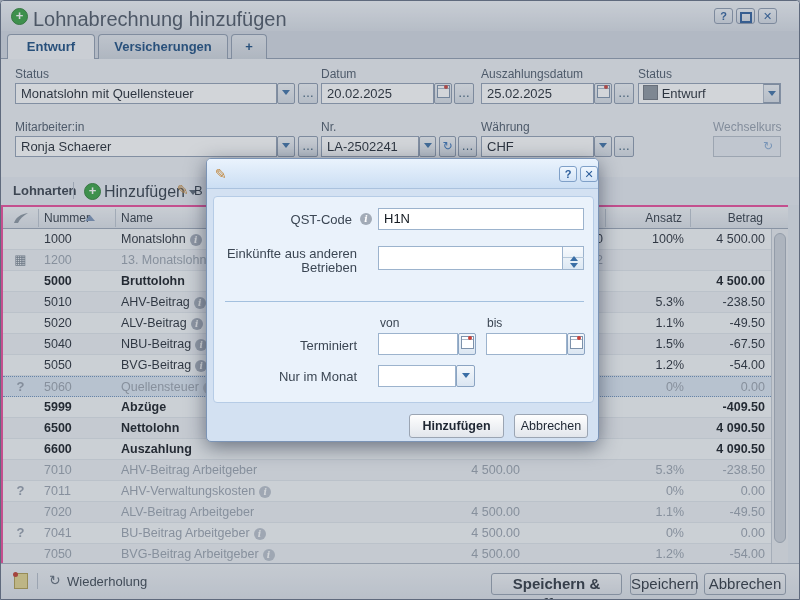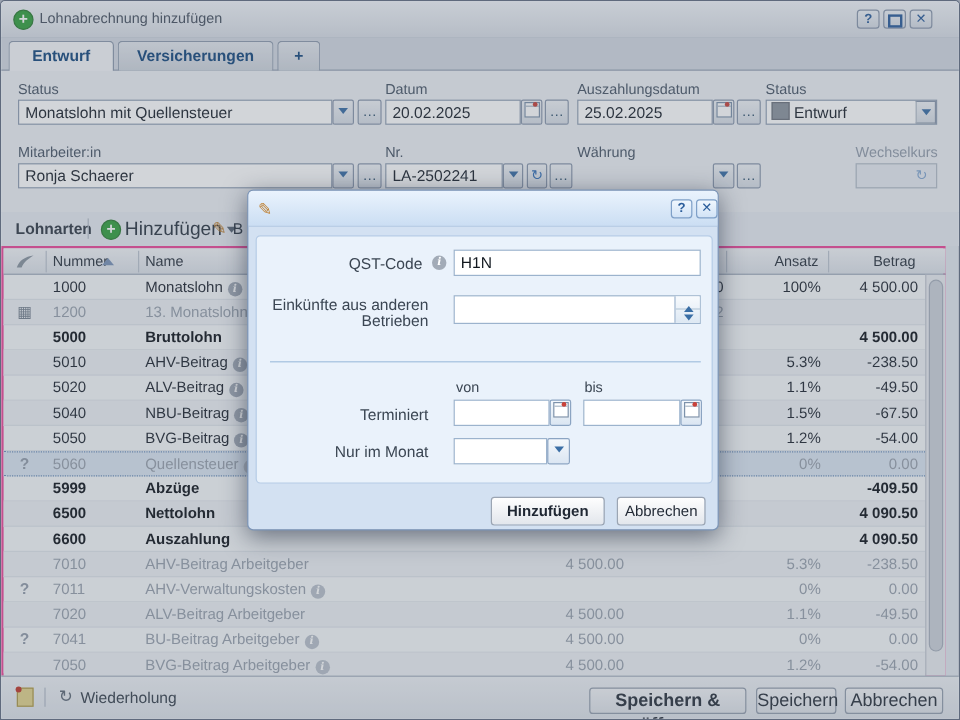--- a/index.html
+++ b/index.html
@@ -3,21 +3,21 @@
 <meta charset="utf-8">
 <style>
   html,body{margin:0;padding:0;background:#9aa2af;}
   #root{position:relative;width:800px;height:600px;box-sizing:border-box;border:1px solid #5f6a7d;
         background:#e3e8ef;font-family:"Liberation Sans","DejaVu Sans",sans-serif;overflow:hidden;
         border-radius:4px 4px 0 0;}
   .abs{position:absolute;}
   
   .titlebar{left:0;top:0;width:800px;height:30px;background:linear-gradient(#f2f5f9,#d9dee6);
             border-bottom:1px solid #aeb7c4;}
-  .title-text{left:32px;top:7px;font-size:12px;color:#495362;}
+  .title-text{left:32px;top:7px;font-size:20px;color:#495362;}
   .plus-circle{left:10px;top:7px;width:15px;height:15px;border-radius:50%;background:#35a13f;
                border:1px solid #2c7f33;color:#fff;font-size:13px;font-weight:bold;line-height:14px;
                text-align:center;}
   .winbtn{width:19px;height:16px;box-sizing:border-box;border:1px solid #8b98ad;border-radius:3px;
           background:linear-gradient(#eff3f8,#d6dce5);color:#2b5d9b;font-size:11px;font-weight:bold;
           text-align:center;line-height:14px;}
   .maxglyph{display:inline-block;width:8px;height:7px;border:2px solid #2b5d9b;margin-top:3px;}
   
   .tabbar{left:0;top:30px;width:800px;height:28px;background:#d3d9e2;border-bottom:1px solid #8f9cae;box-sizing:border-box;}
   .tab{top:3px;height:25px;box-sizing:border-box;border:1px solid #8f9cae;border-bottom:none;
@@ -154,20 +154,21 @@
     <div class="abs sq" style="left:276px;top:77px;width:18px;"><span class="caret"></span></div>
     <div class="abs sq" style="left:297px;top:77px;width:20px;">…</div>
 
     <div class="abs flabel" style="left:320px;top:61px;">Nr.</div>
     <div class="abs input" style="left:320px;top:77px;width:98px;">LA-2502241</div>
     <div class="abs sq" style="left:418px;top:77px;width:17px;"><span class="caret"></span></div>
     <div class="abs sq refresh" style="left:438px;top:77px;width:17px;">↻</div>
     <div class="abs sq" style="left:457px;top:77px;width:19px;">…</div>
 
     <div class="abs flabel" style="left:480px;top:61px;">Währung</div>
+    <div class="abs input" style="left:480px;top:77px;width:113px;">CHF</div>
     <div class="abs sq" style="left:593px;top:77px;width:18px;"><span class="caret"></span></div>
     <div class="abs sq" style="left:613px;top:77px;width:20px;">…</div>
 
     <div class="abs flabel dis" style="left:712px;top:61px;">Wechselkurs</div>
     <div class="abs input dis" style="left:712px;top:77px;width:68px;"></div>
     <div class="abs refresh" style="left:762px;top:80px;opacity:0.55;">↻</div>
   </div>
 
   <div class="abs lohnbar">
     <div class="abs" style="left:12px;top:6px;font-size:13px;font-weight:bold;color:#333c48;">Lohnarten</div>

